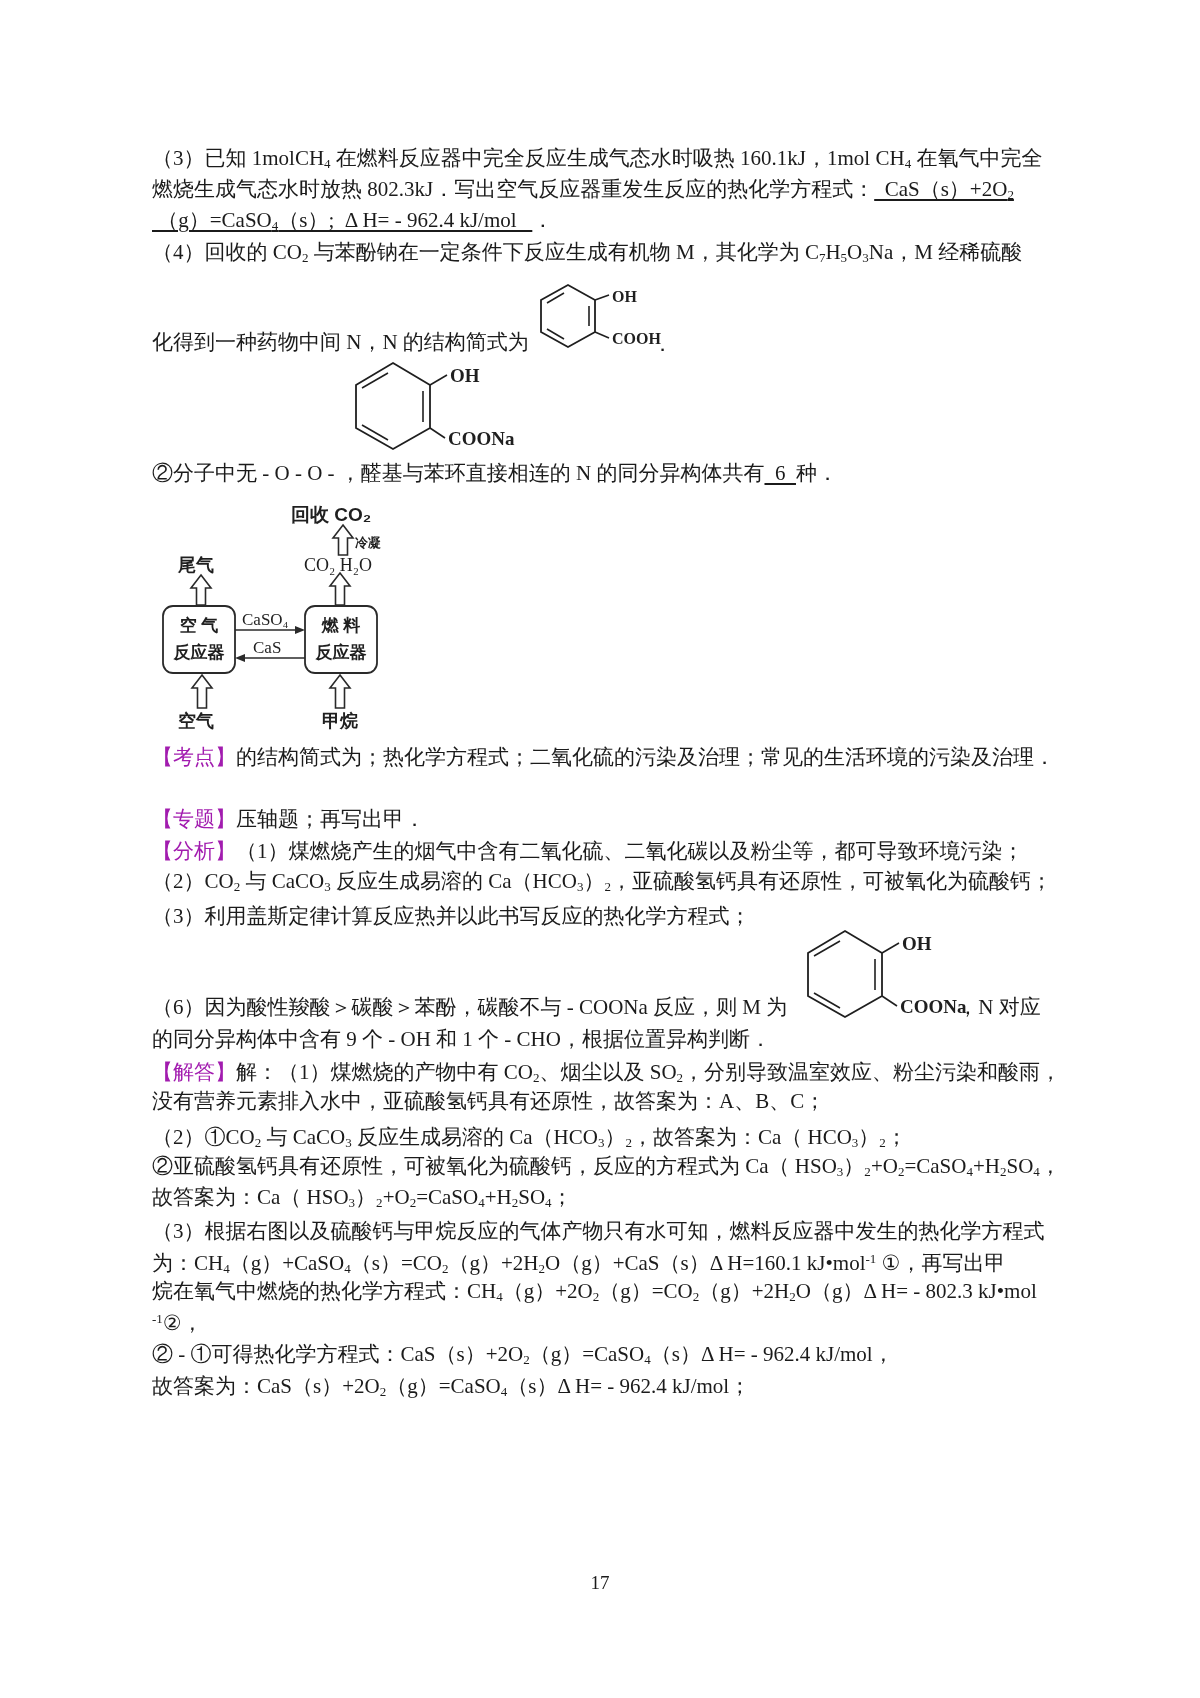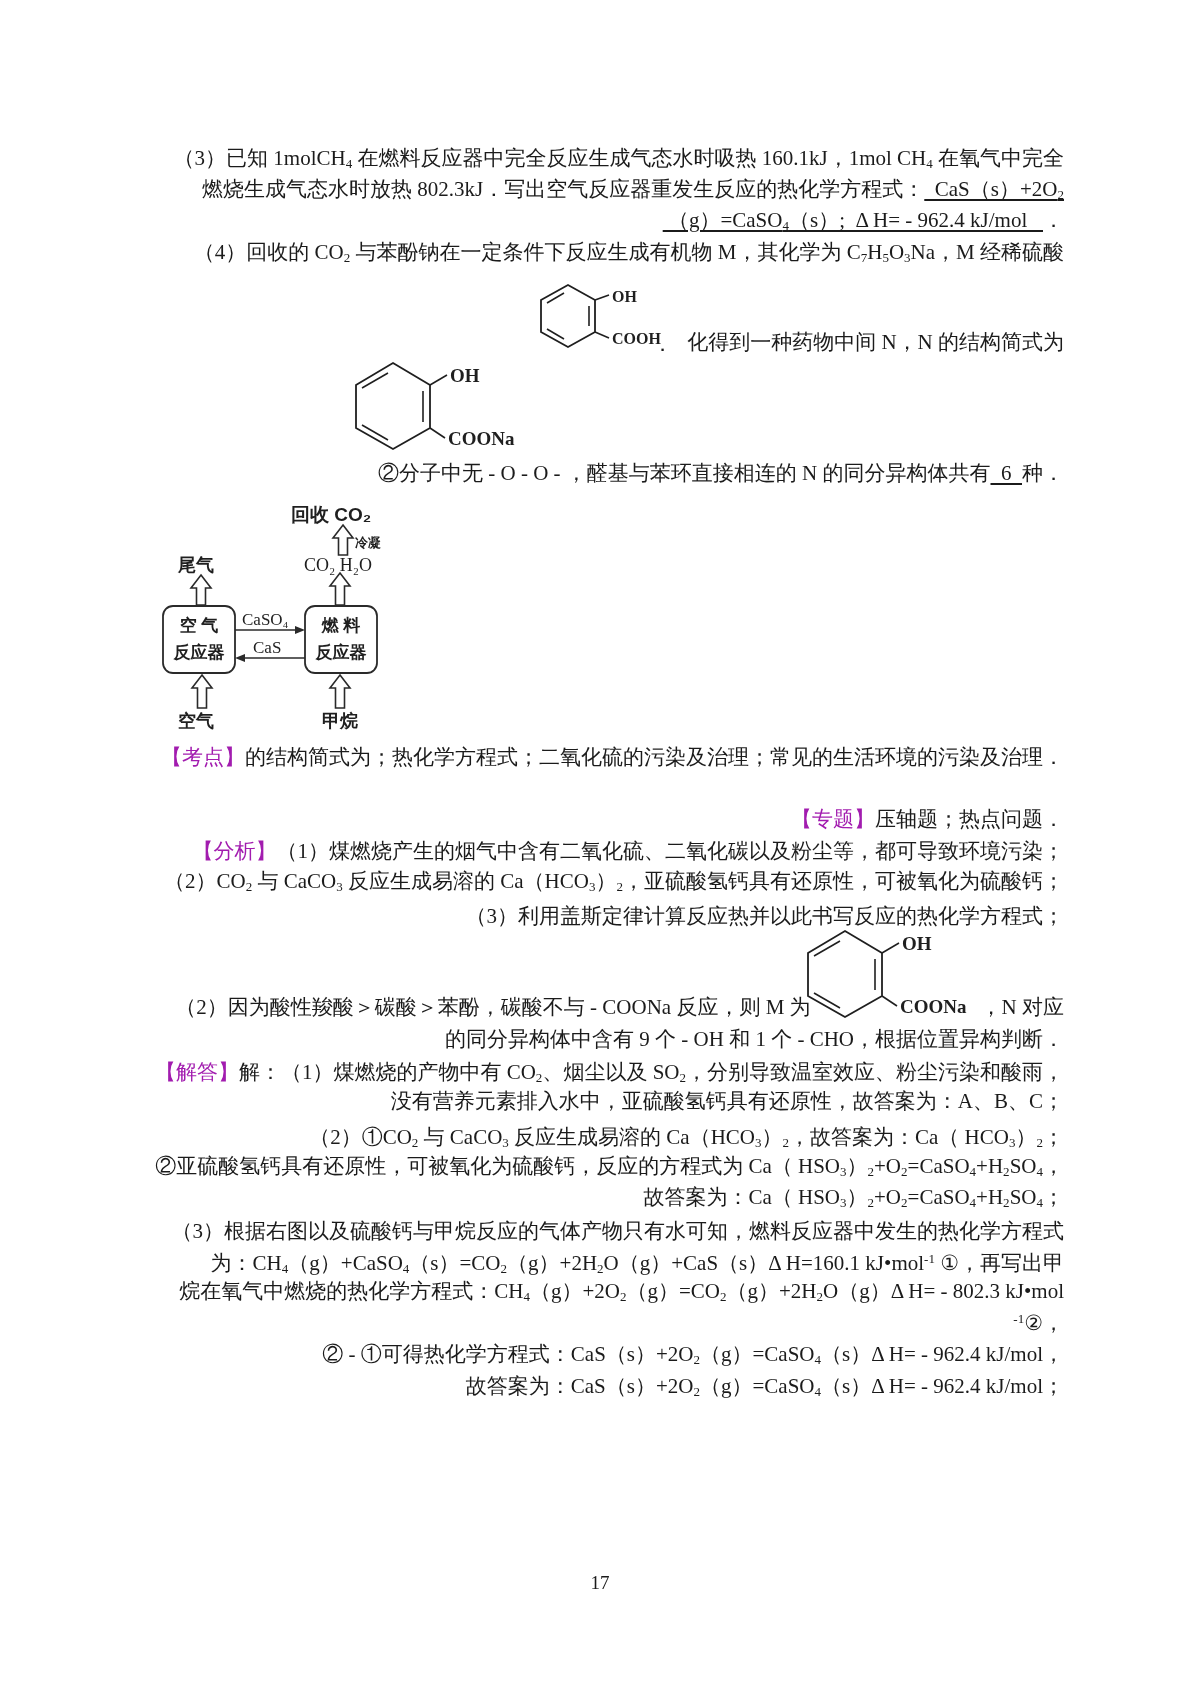--- a/index.html
+++ b/index.html
@@ -1,18 +1,18 @@
 <!DOCTYPE html>
 <html><head>
 <meta charset="utf-8">
 <style>
   html,body{margin:0;padding:0;background:#fff;}
   .page{position:relative;width:1200px;height:1698px;background:#ffffff;overflow:hidden;
         font-family:"Liberation Serif","DejaVu Serif",serif;color:#1b1b1b;}
-  .line{position:absolute;left:134px;width:930px;font-size:21px;line-height:24px;white-space:nowrap;text-align:right;}
+  .line{position:absolute;left:152px;width:930px;font-size:21px;line-height:24px;white-space:nowrap;}
   sub{font-size:0.62em;vertical-align:-0.25em;}
   sup{font-size:0.62em;vertical-align:0.55em;}
   u{text-underline-offset:3px;}
   .tag{color:#a21caf;}
   .blank{display:inline-block;border-bottom:1px solid #1b1b1b;height:20px;vertical-align:baseline;}
   .blank-m{width:166px;}
   .spacer{display:inline-block;width:170px;height:1px;}
   .abs{position:absolute;font-size:21px;}
   .pageno{position:absolute;left:0;top:1572px;width:1200px;text-align:center;font-size:19px;}
   svg{position:absolute;overflow:visible;}
@@ -83,38 +83,38 @@
     <text class="d-chem" x="95" y="157" font-size="17">CaS</text>
     <line class="thin" x1="147" y1="162" x2="83" y2="162"></line>
     <polygon class="head" points="77,162 87,158 87,166"></polygon>
     <polygon class="holarrow" points="44,179 54,192 48.5,192 48.5,212 39.5,212 39.5,192 34,192"></polygon>
     <polygon class="holarrow" points="182,179 192,192 186.5,192 186.5,212 177.5,212 177.5,192 172,192"></polygon>
     <text class="d-cjk" x="20" y="231" font-size="18">空气</text>
     <text class="d-cjk" x="164" y="231" font-size="18">甲烷</text>
   </svg>
 
   <div class="line" style="top:745px"><span class="tag">【考点】</span><span>的结构简式为；热化学方程式；二氧化硫的污染及治理；常见的生活环境的污染及治理．</span></div>
-  <div class="line" style="top:807px"><span class="tag">【专题】</span><span>压轴题；热点问题．</span></div>
+  <div class="line" style="top:807px"><span class="tag">【专题】</span><span>压轴题；再写出甲．</span></div>
 
   <div class="line" style="top:839px"><span class="tag">【分析】</span><span>（1）煤燃烧产生的烟气中含有二氧化硫、二氧化碳以及粉尘等，都可导致环境污染；</span></div>
   <div class="line" style="top:869px">（2）CO<sub>2</sub> 与 CaCO<sub>3</sub> 反应生成易溶的 Ca（HCO<sub>3</sub>）<sub>2</sub>，亚硫酸氢钙具有还原性，可被氧化为硫酸钙；</div>
   <div class="line" style="top:904px">（3）利用盖斯定律计算反应热并以此书写反应的热化学方程式；</div>
 
   <svg style="left:800px;top:928px" width="175" height="95" viewBox="0 0 175 95">
     <polygon class="ring" points="45,3 82,25 82,68 45,89 8,68 8,25"></polygon>
     <line class="bond" x1="14" y1="28" x2="40" y2="13"></line>
     <line class="bond" x1="75" y1="31" x2="75" y2="62"></line>
     <line class="bond" x1="14" y1="65" x2="40" y2="80"></line>
     <line class="bond" x1="82" y1="25" x2="99" y2="15"></line>
     <line class="bond" x1="82" y1="68" x2="97" y2="78"></line>
     <text class="chemlabel" x="102" y="22" font-size="19">OH</text>
     <text class="chemlabel" x="100" y="85" font-size="19">COONa</text>
   </svg>
 
-  <div class="line" style="top:995px"><span>（2）因为酸性羧酸＞碳酸＞苯酚，碳酸不与 - COONa 反应，则 M 为</span><span class="spacer"></span><span>，N 对应</span></div>
+  <div class="line" style="top:995px"><span>（6）因为酸性羧酸＞碳酸＞苯酚，碳酸不与 - COONa 反应，则 M 为</span><span class="spacer"></span><span>，N 对应</span></div>
   <div class="line" style="top:1027px">的同分异构体中含有 9 个 - OH 和 1 个 - CHO，根据位置异构判断．</div>
 
   <div class="line" style="top:1060px"><span class="tag">【解答】</span><span>解：（1）煤燃烧的产物中有 CO<sub>2</sub>、烟尘以及 SO<sub>2</sub>，分别导致温室效应、粉尘污染和酸雨，</span></div>
   <div class="line" style="top:1089px">没有营养元素排入水中，亚硫酸氢钙具有还原性，故答案为：A、B、C；</div>
   <div class="line" style="top:1125px">（2）①CO<sub>2</sub> 与 CaCO<sub>3</sub> 反应生成易溶的 Ca（HCO<sub>3</sub>）<sub>2</sub>，故答案为：Ca（ HCO<sub>3</sub>）<sub>2</sub>；</div>
   <div class="line" style="top:1154px">②亚硫酸氢钙具有还原性，可被氧化为硫酸钙，反应的方程式为 Ca（ HSO<sub>3</sub>）<sub>2</sub>+O<sub>2</sub>=CaSO<sub>4</sub>+H<sub>2</sub>SO<sub>4</sub>，</div>
   <div class="line" style="top:1185px">故答案为：Ca（ HSO<sub>3</sub>）<sub>2</sub>+O<sub>2</sub>=CaSO<sub>4</sub>+H<sub>2</sub>SO<sub>4</sub>；</div>
   <div class="line" style="top:1219px">（3）根据右图以及硫酸钙与甲烷反应的气体产物只有水可知，燃料反应器中发生的热化学方程式</div>
   <div class="line" style="top:1247px">为：CH<sub>4</sub>（g）+CaSO<sub>4</sub>（s）=CO<sub>2</sub>（g）+2H<sub>2</sub>O（g）+CaS（s）Δ H=160.1 kJ•mol<sup>-1</sup> ①，再写出甲</div>
   <div class="line" style="top:1279px">烷在氧气中燃烧的热化学方程式：CH<sub>4</sub>（g）+2O<sub>2</sub>（g）=CO<sub>2</sub>（g）+2H<sub>2</sub>O（g）Δ H= - 802.3 kJ•mol</div>

